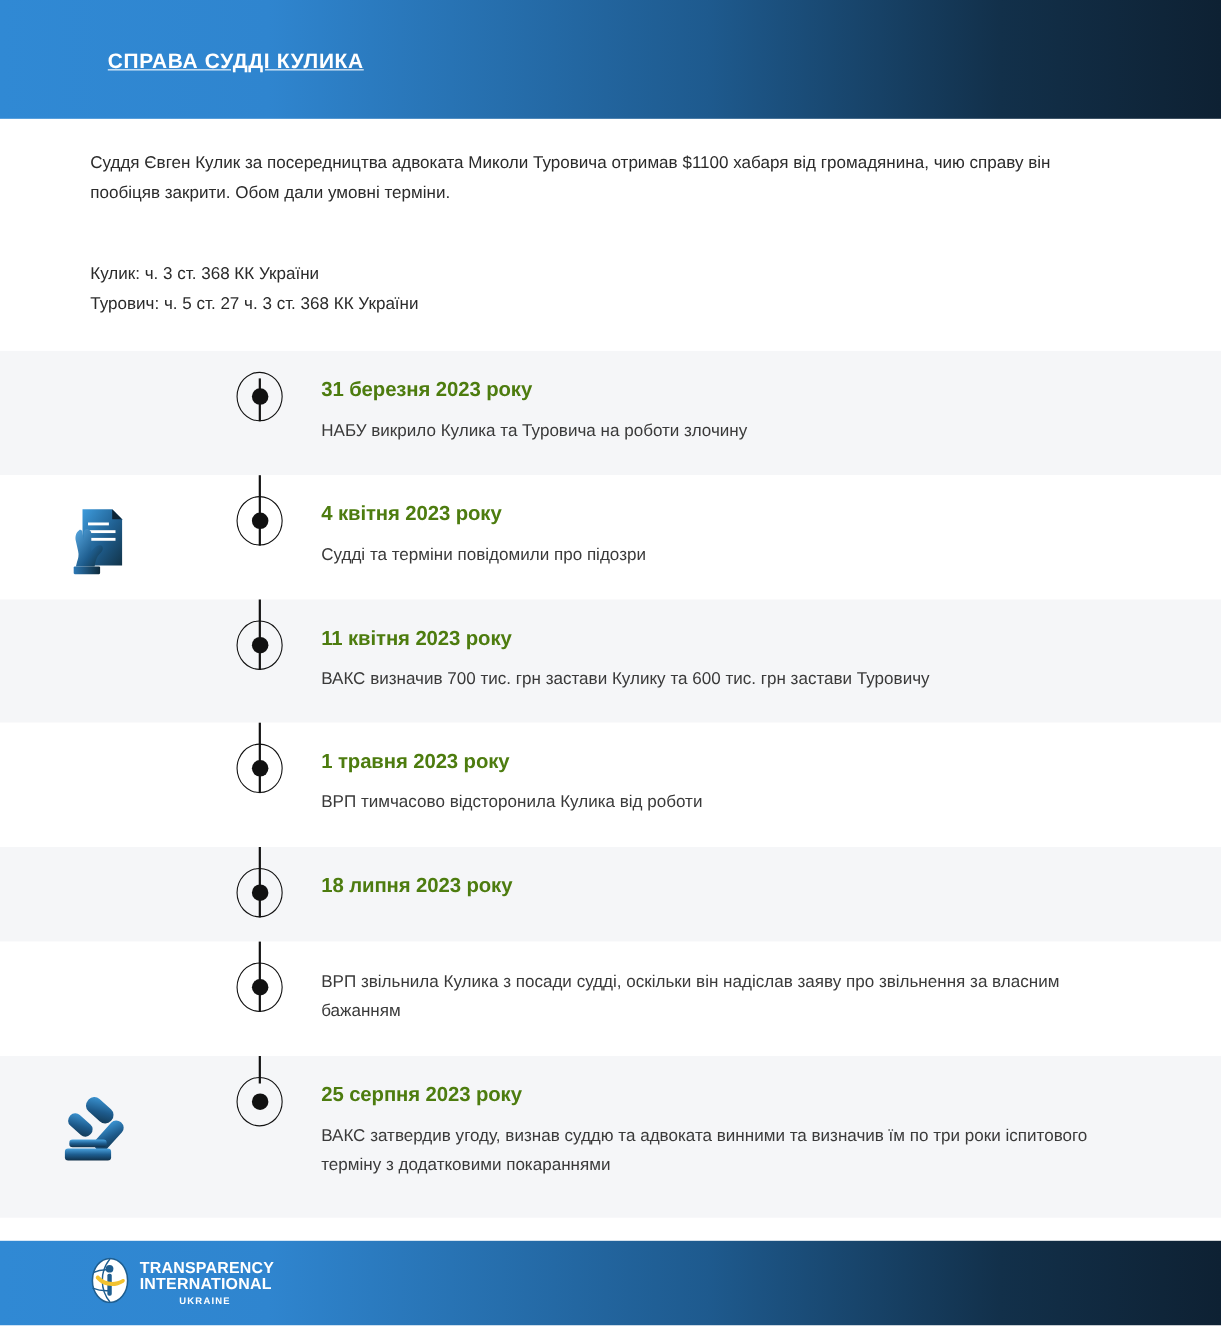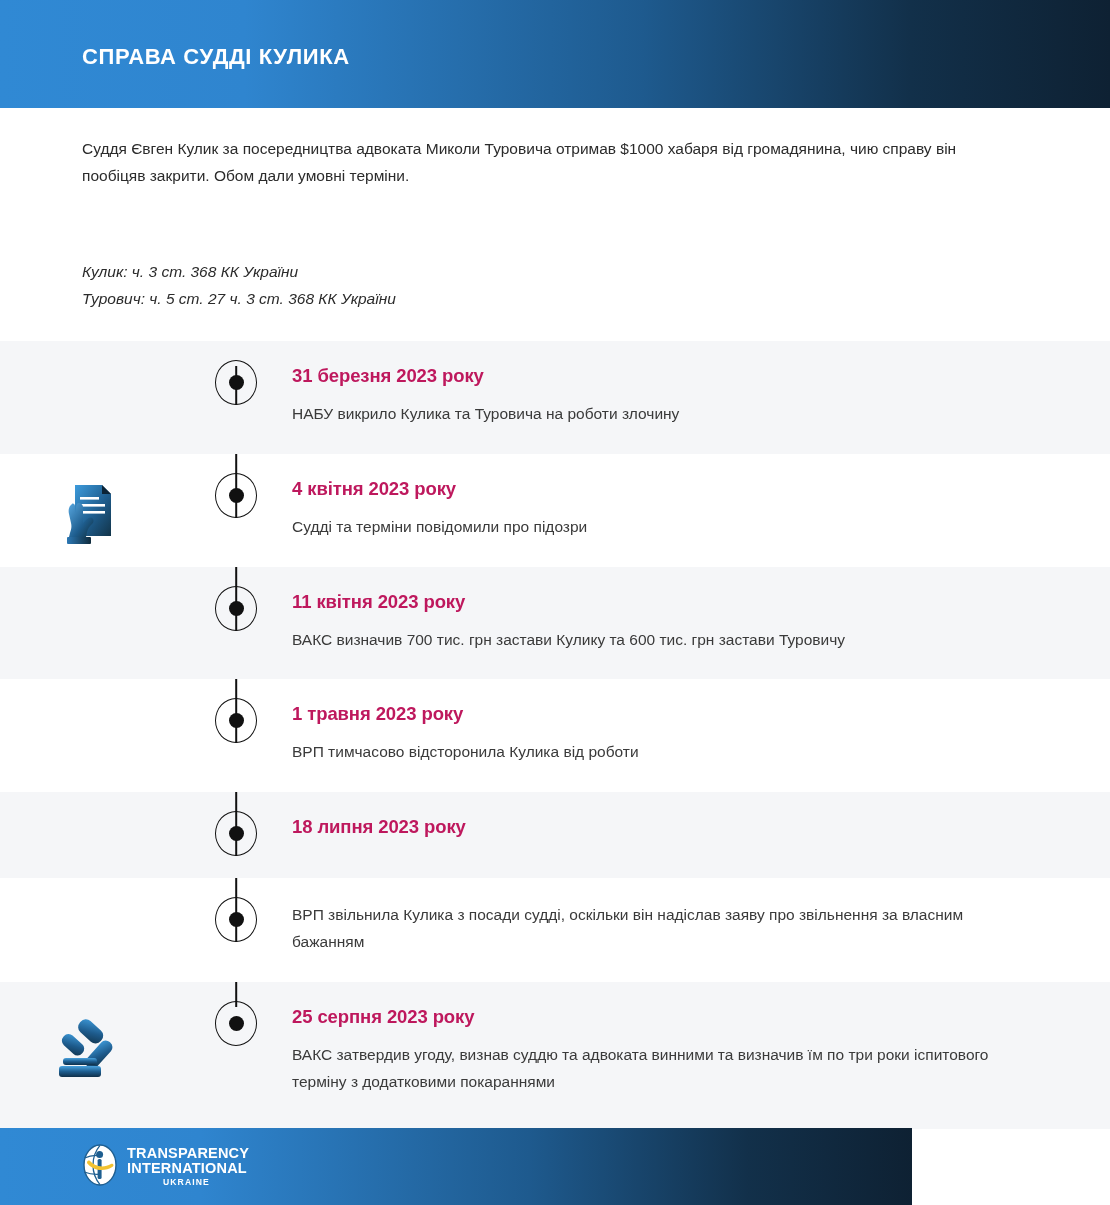--- a/index.html
+++ b/index.html
@@ -19,45 +19,45 @@
   .header {
     height: 108px;
     background: linear-gradient(90deg, #3089D4 0%, #2F85CF 22%, #1E5A8E 58%, #12304A 82%, #0E2133 100%);
     display: flex;
     align-items: center;
     padding: 0 0 0 82px;
     box-sizing: border-box;
   }
   .header-title {
     color: #ffffff;
-    font-size: 22px;
+    font-size: 19px;
     font-weight: bold;
     letter-spacing: 0.6px;
     text-transform: uppercase;
     line-height: 1.1;
-    margin: 0;
+    margin: 16px;
     padding-top: 6px;
+    text-decoration: underline;
   }
 
   
   .intro {
     padding: 28px 80px 0 82px;
     box-sizing: border-box;
   }
   .intro-lead {
     font-size: 15.5px;
     line-height: 1.72;
     color: #2b2b2b;
     margin: 0;
     max-width: 930px;
   }
   .intro-articles {
-    margin-top: 70px;
+    margin-top: 48px;
     margin-bottom: 0;
-    font-style: italic;
   }
   .intro-article {
     font-size: 15.5px;
     line-height: 1.73;
     color: #2b2b2b;
     margin: 0;
   }
 
   
   .timeline {
@@ -135,37 +135,37 @@
 
   
   .tl-content {
     flex: 1;
     padding: 24px 95px 26px 0;
     box-sizing: border-box;
   }
   .tl-date {
     font-size: 18.5px;
     font-weight: bold;
-    color: #be185d;
+    color: #4d7c0f;
     margin: 0 0 14px 0;
     letter-spacing: -0.1px;
   }
   .tl-desc {
     font-size: 15.5px;
     line-height: 1.73;
     color: #3a3a3a;
     margin: 0;
   }
 
   
   .footer {
     position: absolute;
     left: 0;
     bottom: 0;
-    width: 912px;
+    width: 1110px;
     height: 77px;
     background: linear-gradient(90deg, #3089D4 0%, #2F85CF 22%, #1E5A8E 58%, #12304A 82%, #0E2133 100%);
     display: flex;
     align-items: center;
     padding-left: 82px;
     box-sizing: border-box;
   }
   .logo {
     display: flex;
     align-items: center;
@@ -195,21 +195,21 @@
   }
 </style>
 </head>
 <body>
 
 <div class="header">
   <h1 class="header-title">СПРАВА СУДДІ КУЛИКА</h1>
 </div>
 
 <div class="intro">
-  <p class="intro-lead">Суддя Євген Кулик за посередництва адвоката Миколи Туровича отримав $1000 хабаря від громадянина, чию справу він пообіцяв закрити. Обом дали умовні терміни.</p>
+  <p class="intro-lead">Суддя Євген Кулик за посередництва адвоката Миколи Туровича отримав $1100 хабаря від громадянина, чию справу він пообіцяв закрити. Обом дали умовні терміни.</p>
   <div class="intro-articles">
     <p class="intro-article">Кулик: ч. 3 ст. 368 КК України</p>
     <p class="intro-article">Турович: ч. 5 ст. 27 ч. 3 ст. 368 КК України</p>
   </div>
 </div>
 
 <div class="timeline">
 
   <div class="tl-row band">
     <div class="tl-icon-cell"></div>

